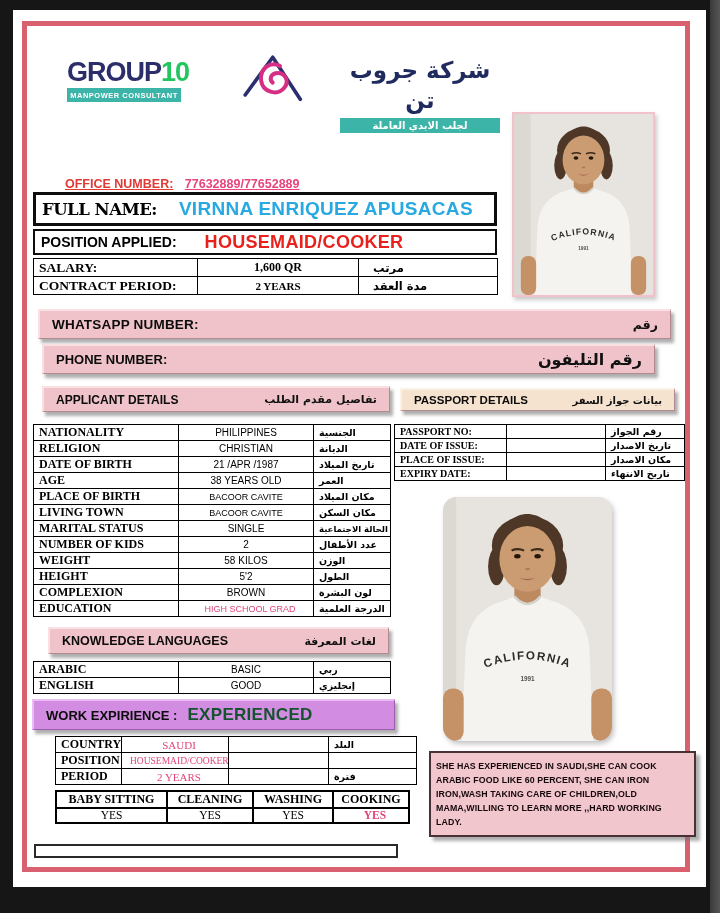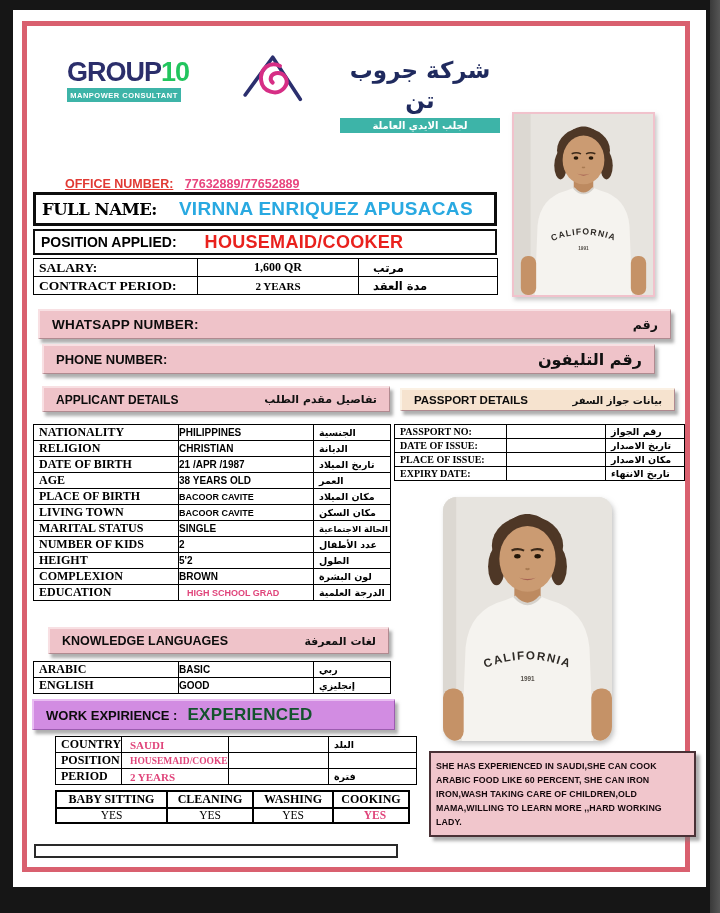--- a/index.html
+++ b/index.html
@@ -83,21 +83,21 @@
   .work-bar { left:32px; top:699px; width:363px; height:31px; background:#d28ce2;
               border:1px solid #9c5cb0; border-top:2px solid #e9bdf2; border-left:2px solid #e9bdf2;
               justify-content:flex-start; }
   .work-bar .ben { font-size:13px; font-weight:900; }
   .work-bar .wval { margin-left:10px; font-size:17px; font-weight:900; color:#14532d;
                     letter-spacing:.3px; }
 
   
   .dt td { border:1.5px solid #000; height:13.9px; }
   .lbl { font-family:"Liberation Serif",serif; font-weight:700; font-size:12px; padding-left:5px; }
-  .val { font-weight:700; font-size:10px; }
+  .val { font-weight:400; font-size:10px; text-align:center; }
   .arr { font-family:"DejaVu Sans",sans-serif; direction:rtl; font-weight:700; font-size:9.5px;
          text-align:left; padding-left:5px; }
   .pink { color:#e0457b;padding-left:8px; }
   .applicant-table { left:33px; top:424px; width:357px; }
   .passport-table { left:394px; top:424px; width:290px; }
   .passport-table .lbl { font-size:10px; }
   .languages-table { left:33px; top:661px; width:357px; }
   .languages-table td { height:14.5px; }
   .work-table { left:55px; top:736px; width:361px; }
   .work-table td { height:15px; }
@@ -268,20 +268,25 @@
           <td class="lbl">MARITAL STATUS</td>
           <td class="val">SINGLE</td>
           <td class="arr" style="font-size:8.5px">الحالة الاجتماعية</td>
         </tr>
     <tr>
           <td class="lbl">NUMBER OF KIDS</td>
           <td class="val">2</td>
           <td class="arr">عدد الأطفال</td>
         </tr>
     <tr>
+          <td class="lbl">WEIGHT</td>
+          <td class="val">58 KILOS</td>
+          <td class="arr">الوزن</td>
+        </tr>
+    <tr>
           <td class="lbl">HEIGHT</td>
           <td class="val">5'2</td>
           <td class="arr">الطول</td>
         </tr>
     <tr>
           <td class="lbl">COMPLEXION</td>
           <td class="val">BROWN</td>
           <td class="arr">لون البشرة</td>
         </tr>
     <tr>

